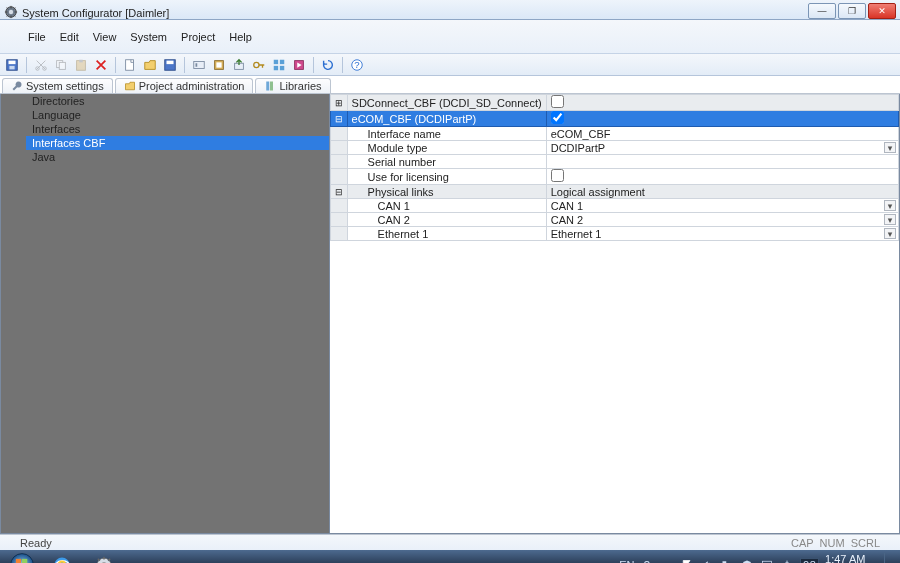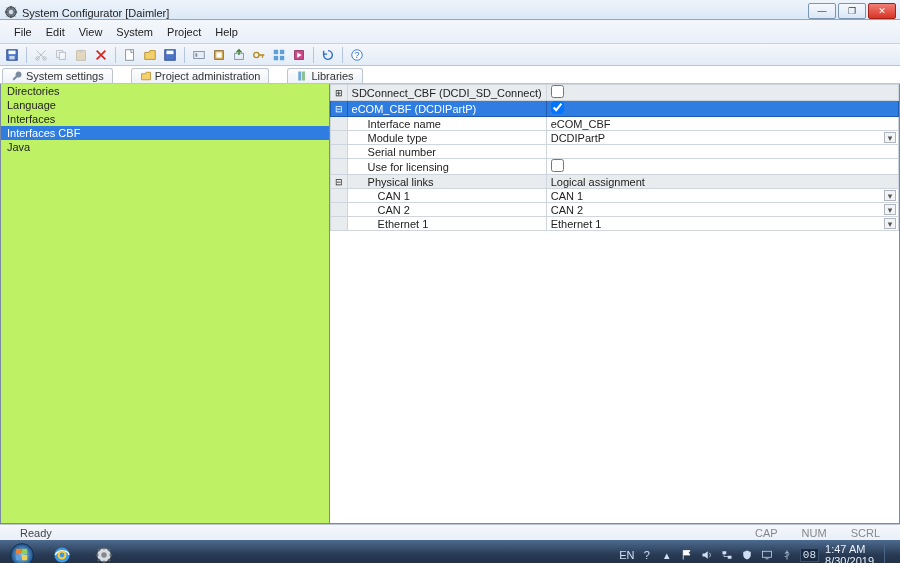--- a/index.html
+++ b/index.html
@@ -7,37 +7,37 @@
 
 
 .titlebar { height: 20px; background: linear-gradient(#eef4fb, #dbe8f7); border-bottom: 1px solid #8ea6c5; display: flex; align-items: flex-end; padding: 0 4px; }
 .titlebar .icon { width: 14px; height: 14px; margin-right: 4px; }
 .titlebar .title { flex: 1; color: #222; }
 .win-btns { display: flex; gap: 2px; }
 .win-btn { width: 28px; height: 16px; border: 1px solid #7b95b5; border-radius: 2px; background: linear-gradient(#f5f9fd,#dbe7f5); display:flex; align-items:center; justify-content:center; font-size:9px; color:#333; }
 .win-btn.close { background: linear-gradient(#f07e74,#d93426); border-color:#a32014; color:#fff; }
 
 
-.menubar { height: 24px; background: linear-gradient(#f4f7fb,#e9f0f9); border-bottom:1px solid #c5d3e6; display:flex; align-items:center; padding:0 8px; gap:2px; }
+.menubar { height: 34px; background: linear-gradient(#f4f7fb,#e9f0f9); border-bottom:1px solid #c5d3e6; display:flex; align-items:center; padding:0 22px; gap:2px; }
 .menubar .menuitem { padding: 1px 6px; color:#222; }
 
 
 .toolbar { height: 22px; background: linear-gradient(#f4f7fb,#e3ecf7); border-bottom:1px solid #b5c5db; display:flex; align-items:center; padding:0 4px; gap:4px; }
 .tbtn { width:16px; height:16px; display:flex; align-items:center; justify-content:center; }
 .tbtn.disabled { opacity: 0.4; }
 .tsep { width:1px; height:16px; background:#b5c5db; margin:0 2px; }
 
 
 .tabstrip { height: 18px; background:#fff; border-bottom:1px solid #bcc5d1; display:flex; align-items:flex-end; padding-left:2px; }
-.tabchip { display:flex; align-items:center; gap:3px; padding:1px 8px; border:1px solid #bcc5d1; border-bottom:none; border-radius:3px 3px 0 0; background:linear-gradient(#fdfdfe,#eef2f7); margin-right:18px; color:#333; }
+.tabchip { display:flex; align-items:center; gap:3px; padding:1px 8px; border:1px solid #bcc5d1; border-bottom:none; border-radius:3px 3px 0 0; background:linear-gradient(#fdfdfe,#eef2f7); margin-right:2px; color:#333; }
 .tabchip .chipicon { width:12px; height:12px; }
 
 
 .content { display:flex; height: calc(100% - 20px - 18px - 22px - 18px - 15px - 30px); }
-.leftpane { width: 330px; border:1px solid #7a8aa0; margin:0 0 0 0; background:#bef264; overflow:hidden; border-top:none; }
+.leftpane { width: 330px; border:1px solid #7a8aa0; margin:0 0 0 0; background:#737373; overflow:hidden; border-top:none;padding-left:25px; }
 .leftpane .sideitem { padding: 1px 6px; color:#222; cursor:default; }
 .leftpane .sideitem.selected { background:#2f7de1; color:#fff; }
 
 .rightpane { flex:1; border:1px solid #7a8aa0; border-left:none; border-top:none; background:#fff; }
 
 
 .pgrid { width:100%; border-collapse:collapse; }
 .pgrid td { border:1px solid #cfd5dd; padding:0 4px; height:14px; vertical-align:middle; color:#222; white-space:nowrap; }
 .pgrid tr.header td { background:#e9ecef; }
 .pgrid tr.selected td { background:#2f7de1; color:#fff; border-color:#1e5bb0; }
@@ -45,21 +45,21 @@
 .pgrid td.name { width:150px; }
 .pgrid td.indent1 { padding-left:20px; }
 .pgrid td.indent2 { padding-left:30px; }
 .pgrid td.val { position:relative; }
 .pgrid td.val .chev { position:absolute; right:2px; top:1px; font-size:9px; color:#555; border:1px solid #b0b6bf; width:12px; height:11px; display:flex; align-items:center; justify-content:center; background:#f3f4f6; }
 .pgrid input[type=checkbox] { margin:0; }
 
 
 .statusbar { height:16px; border-top:1px solid #bcc5d1; background:linear-gradient(#f4f7fb,#e9f0f9); display:flex; align-items:center; padding:0 20px; font-size:10px; color:#444; }
 .statusbar .spacer { flex:1; }
-.statusbar .ind { margin-left:24px; color:#888; }
+.statusbar .ind { margin-left:6px; color:#888; }
 
 
 .taskbar { height:30px; background:linear-gradient(#4d6a8f 0%, #283a53 50%, #1b2a3e 100%); display:flex; align-items:center; padding:0 4px; color:#fff; }
 .startorb { width:36px; height:28px; display:flex; align-items:center; justify-content:center; }
 .tbicon { width:40px; height:24px; display:flex; align-items:center; justify-content:center; margin-left:2px; }
 .tbspacer { flex:1; }
 .tray { display:flex; align-items:center; gap:6px; padding-right:4px; }
 .tray .tic { width:14px; height:14px; color:#cfe0f5; font-size:11px; display:flex; align-items:center; justify-content:center; }
 .clock { line-height:12px; font-size:10px; color:#e8f0fb; }
 

